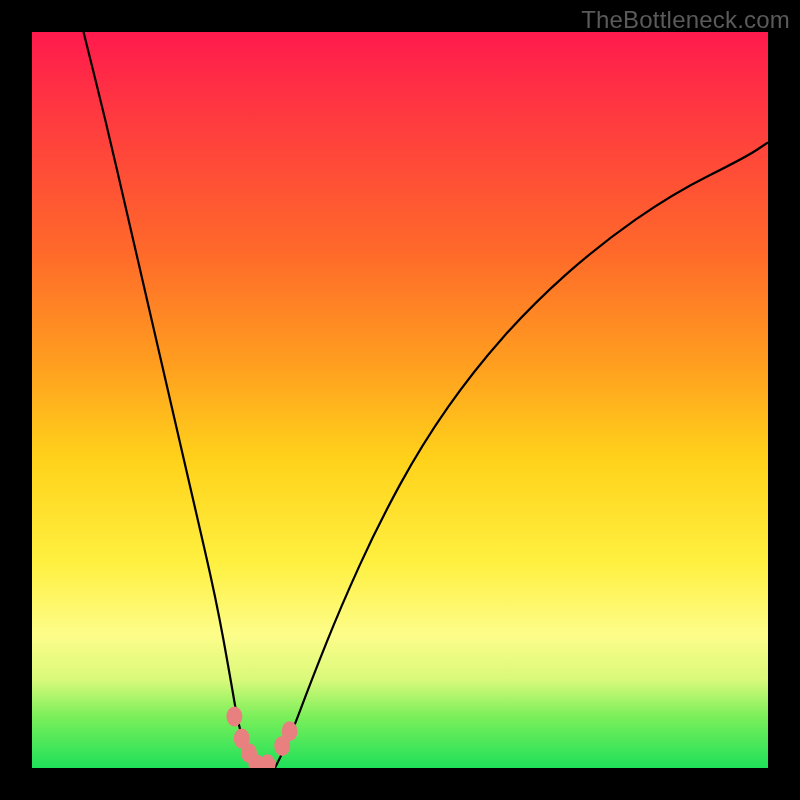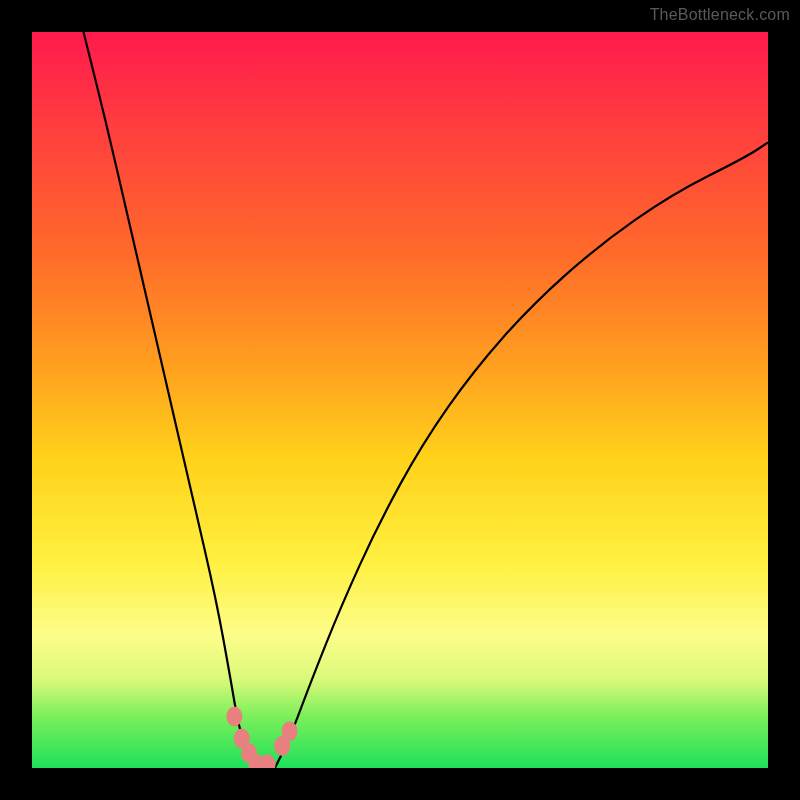--- a/index.html
+++ b/index.html
@@ -45,21 +45,21 @@
     top: 0;
     left: 0;
     width: 736px;
     height: 736px;
   }
   .watermark {
     position: absolute;
     top: 6px;
     right: 10px;
     color: #5a5a5a;
-    font-size: 16px;
+    font-size: 24px;
     font-weight: 500;
     letter-spacing: 0.2px;
   }
 </style>
 </head>
 <body>
 
 <div class="frame">
   <div class="watermark">TheBottleneck.com</div>
 

